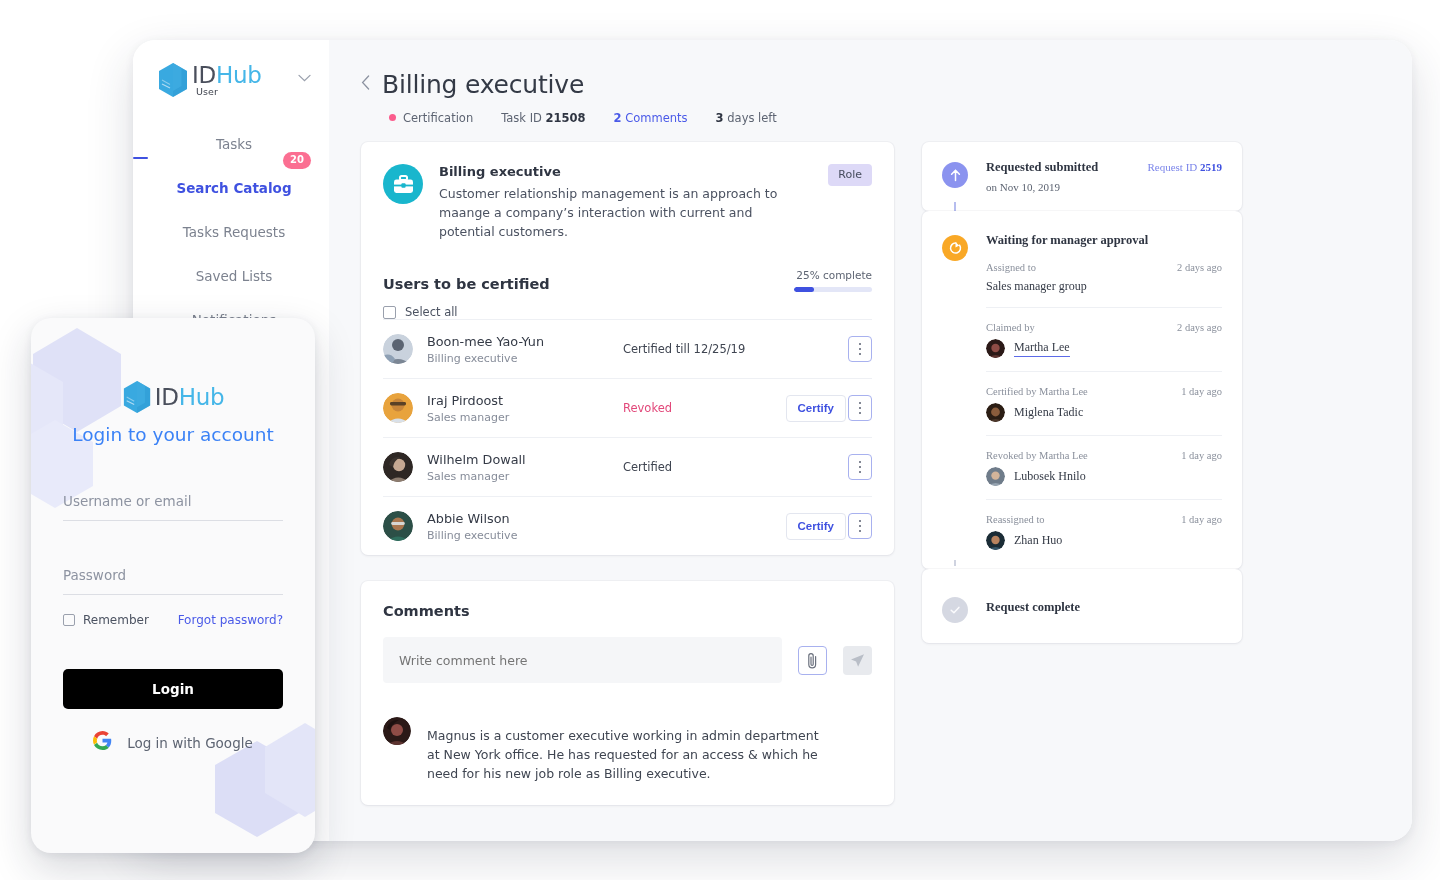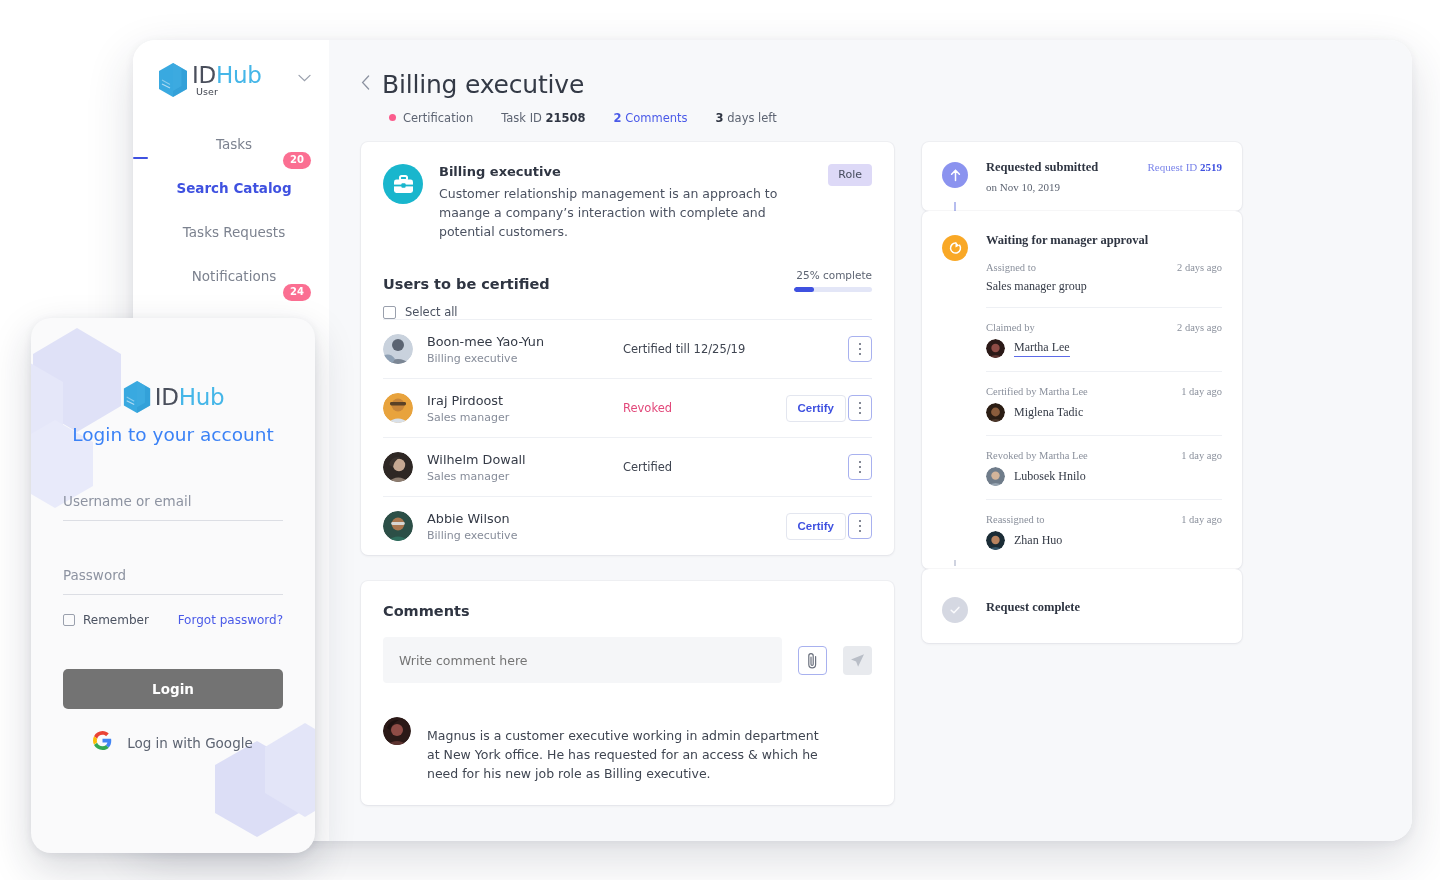--- a/index.html
+++ b/index.html
@@ -275,21 +275,21 @@
   }
   .field-text { font-size: 13.5px; color: #8d93a1; }
   .login-row {
     display: flex; align-items: center; margin-top: 18px;
   }
   .login-row .cbox { width: 12px; height: 12px; flex: 0 0 12px; margin-right: 8px; }
   .remember-text { font-size: 12px; color: #4b5261; }
   .forgot { margin-left: auto; font-size: 12px; color: #4a5ae8; }
   .login-btn {
     margin-top: 42px; height: 40px; border-radius: 5px;
-    background: #737373; color: #fff; font-size: 13.5px; font-weight: bold;
+    background: #000000; color: #fff; font-size: 13.5px; font-weight: bold;
     display: flex; align-items: center; justify-content: center;
     width: 100%; border: none;
     font-family: "DejaVu Sans", "Liberation Sans", sans-serif;
   }
   .google-row {
     display: flex; align-items: center; justify-content: center;
     margin-top: 22px; gap: 15px;
   }
   .google-text { font-size: 13.5px; color: #5d6472; }
 </style>
@@ -330,20 +330,23 @@
           <span>Tasks</span>
           <span class="badge">20</span>
         </div>
         <div class="nav-item active-link">
           <span>Search Catalog</span>
         </div>
         <div class="nav-item">
           <span>Tasks Requests</span>
         </div>
         <div class="nav-item">
+          <span>Saved Lists</span>
+        </div>
+        <div class="nav-item">
           <span>Notifications</span>
           <span class="badge">24</span>
         </div>
       </nav>
     </aside>
 
     <main class="main">
 
       <div class="page-head">
         <span class="back-chevron">
@@ -381,21 +384,21 @@
               <span class="role-icon">
                 <svg width="21" height="19" viewBox="0 0 21 19">
                   <rect x="7" y="1" width="7" height="4" rx="1.6" fill="none" stroke="#fff" stroke-width="2"></rect>
                   <rect x="1" y="4.5" width="19" height="13.5" rx="2.4" fill="#fff"></rect>
                   <rect x="1" y="9.6" width="19" height="1.8" fill="#19b6cd"></rect>
                   <rect x="8.4" y="8.3" width="4.2" height="4.5" rx="1" fill="#19b6cd"></rect>
                 </svg>
               </span>
               <div class="role-texts">
                 <div class="role-name">Billing executive</div>
-                <div class="role-desc">Customer relationship management is an approach to maange a company’s interaction with complete and potential customers.</div>
+                <div class="role-desc">Customer relationship management is an approach to maange a company’s interaction with current and potential customers.</div>
               </div>
               <span class="role-pill">Role</span>
             </div>
 
             <div class="users-head">
               <span class="users-title">Users to be certified</span>
               <div class="progress-wrap">
                 <div class="progress-label">25% complete</div>
                 <div class="progress-track">
                   <div class="progress-fill" id="progressFill" style="width: 25%;"></div>

